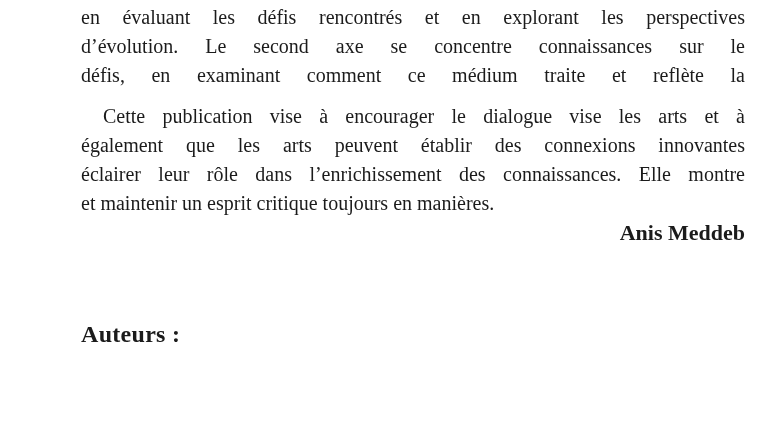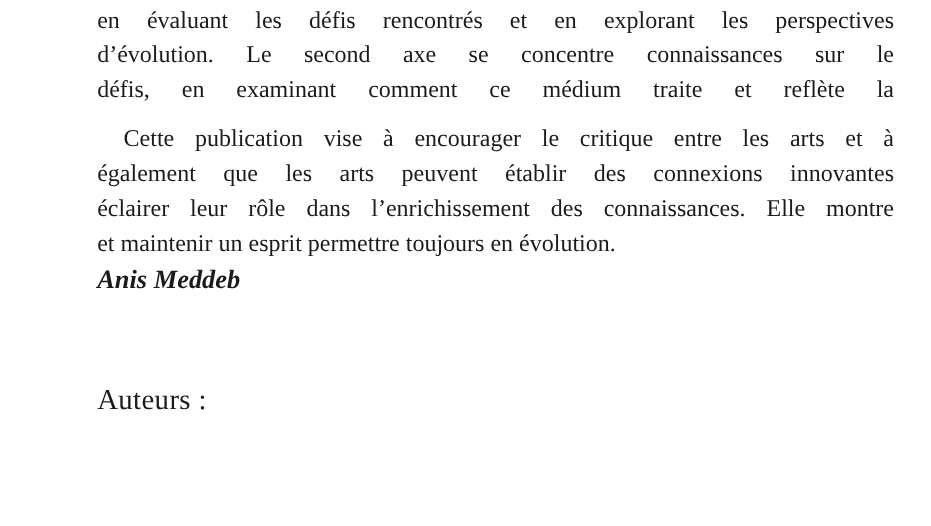--- a/index.html
+++ b/index.html
@@ -36,51 +36,51 @@
     text-justify: inter-word;
     white-space: normal;
   }
   .line.just {
     text-align-last: justify;
   }
   .line.indent {
     text-indent: 22px;
   }
   .signature {
+    text-align: right;
     font-weight: bold;
-    font-style: italic;
     font-size: 22px;
     line-height: 29px;
     margin: 0;
   }
   .authors-heading {
     margin: 73px 0 0 0;
-    font-weight: normal;
+    font-weight: bold;
     font-size: 24px;
     line-height: 29px;
     letter-spacing: 0.3px;
   }
 </style>
 </head>
 <body>
 
 <div class="page">
   <div class="text-block">
 
     <p class="para">
       <span class="line just">en évaluant les défis rencontrés et en explorant les perspectives</span>
       <span class="line just">d’évolution. Le second axe se concentre connaissances sur le</span>
       <span class="line just">défis, en examinant comment ce médium traite et reflète la</span>
     </p>
 
     <p class="para para-second">
-      <span class="line just indent">Cette publication vise à encourager le critique entre les arts et à</span>
+      <span class="line just indent">Cette publication vise à encourager le dialogue vise les arts et à</span>
       <span class="line just">également que les arts peuvent établir des connexions innovantes</span>
       <span class="line just">éclairer leur rôle dans l’enrichissement des connaissances. Elle montre</span>
-      <span class="line">et maintenir un esprit permettre toujours en évolution.</span>
+      <span class="line">et maintenir un esprit critique toujours en manières.</span>
     </p>
 
     <p class="signature">Anis Meddeb</p>
 
     <h2 class="authors-heading">Auteurs :</h2>
 
   </div>
 </div>
 
 </body></html>

